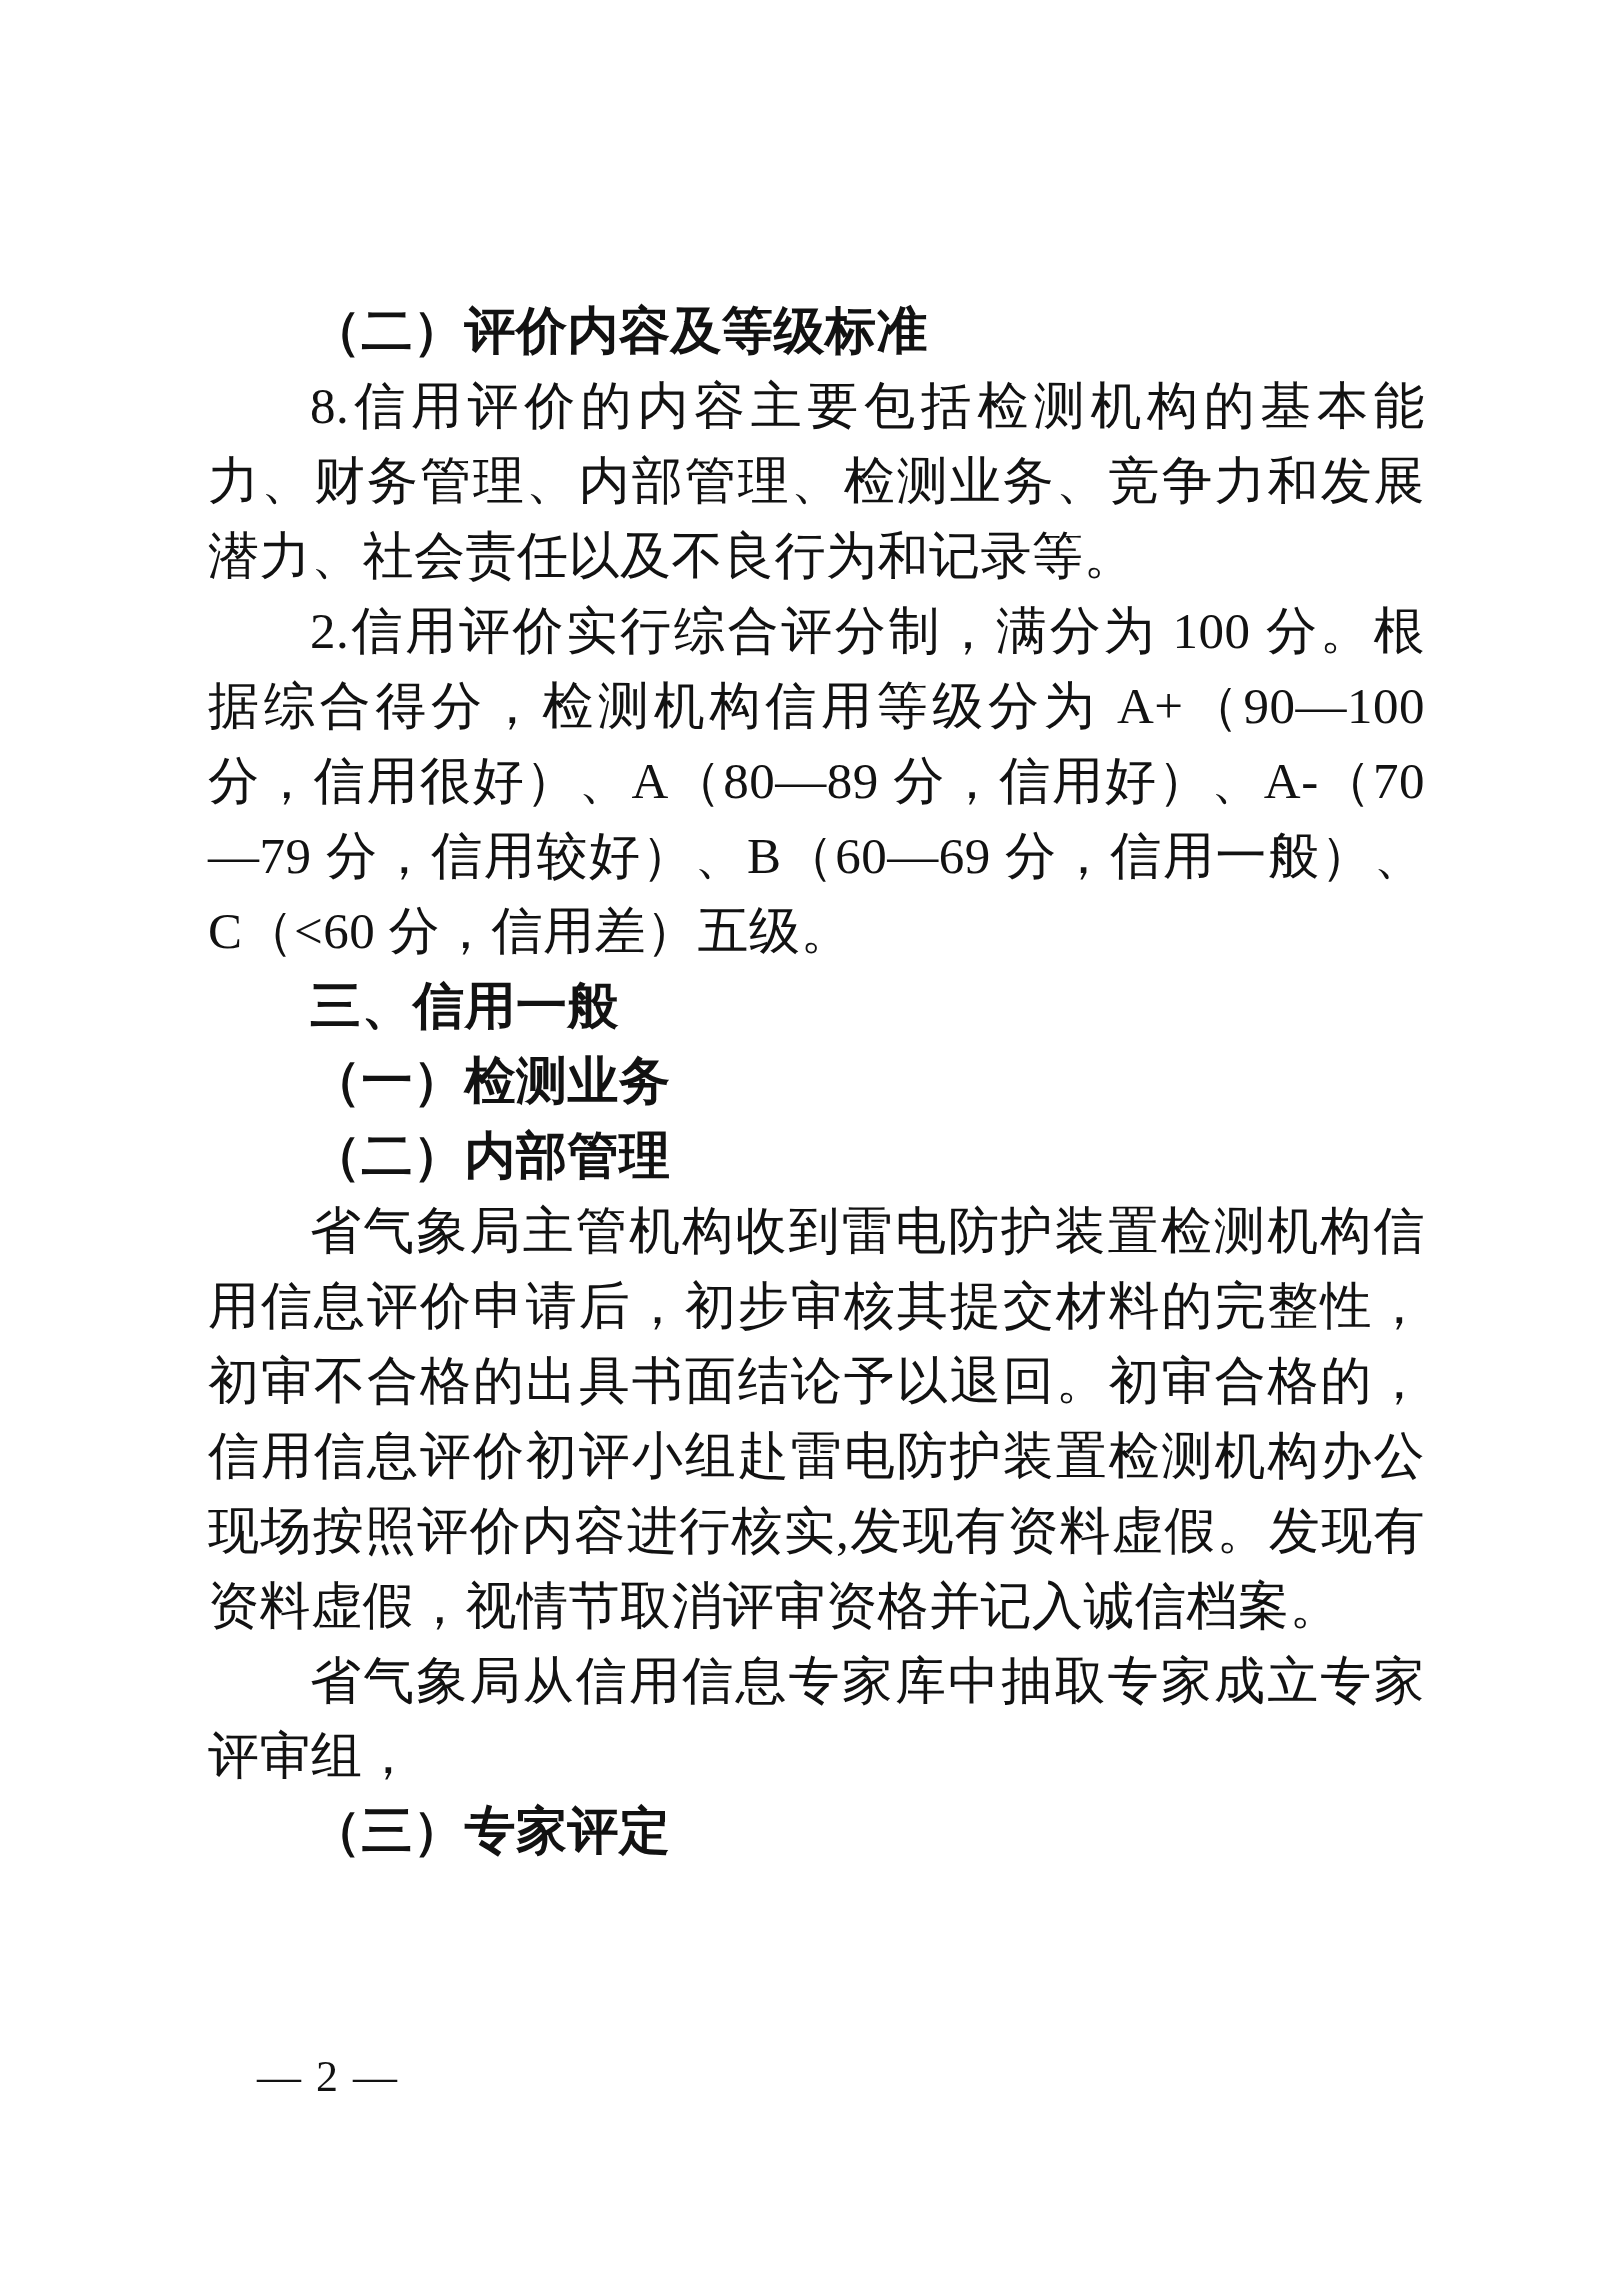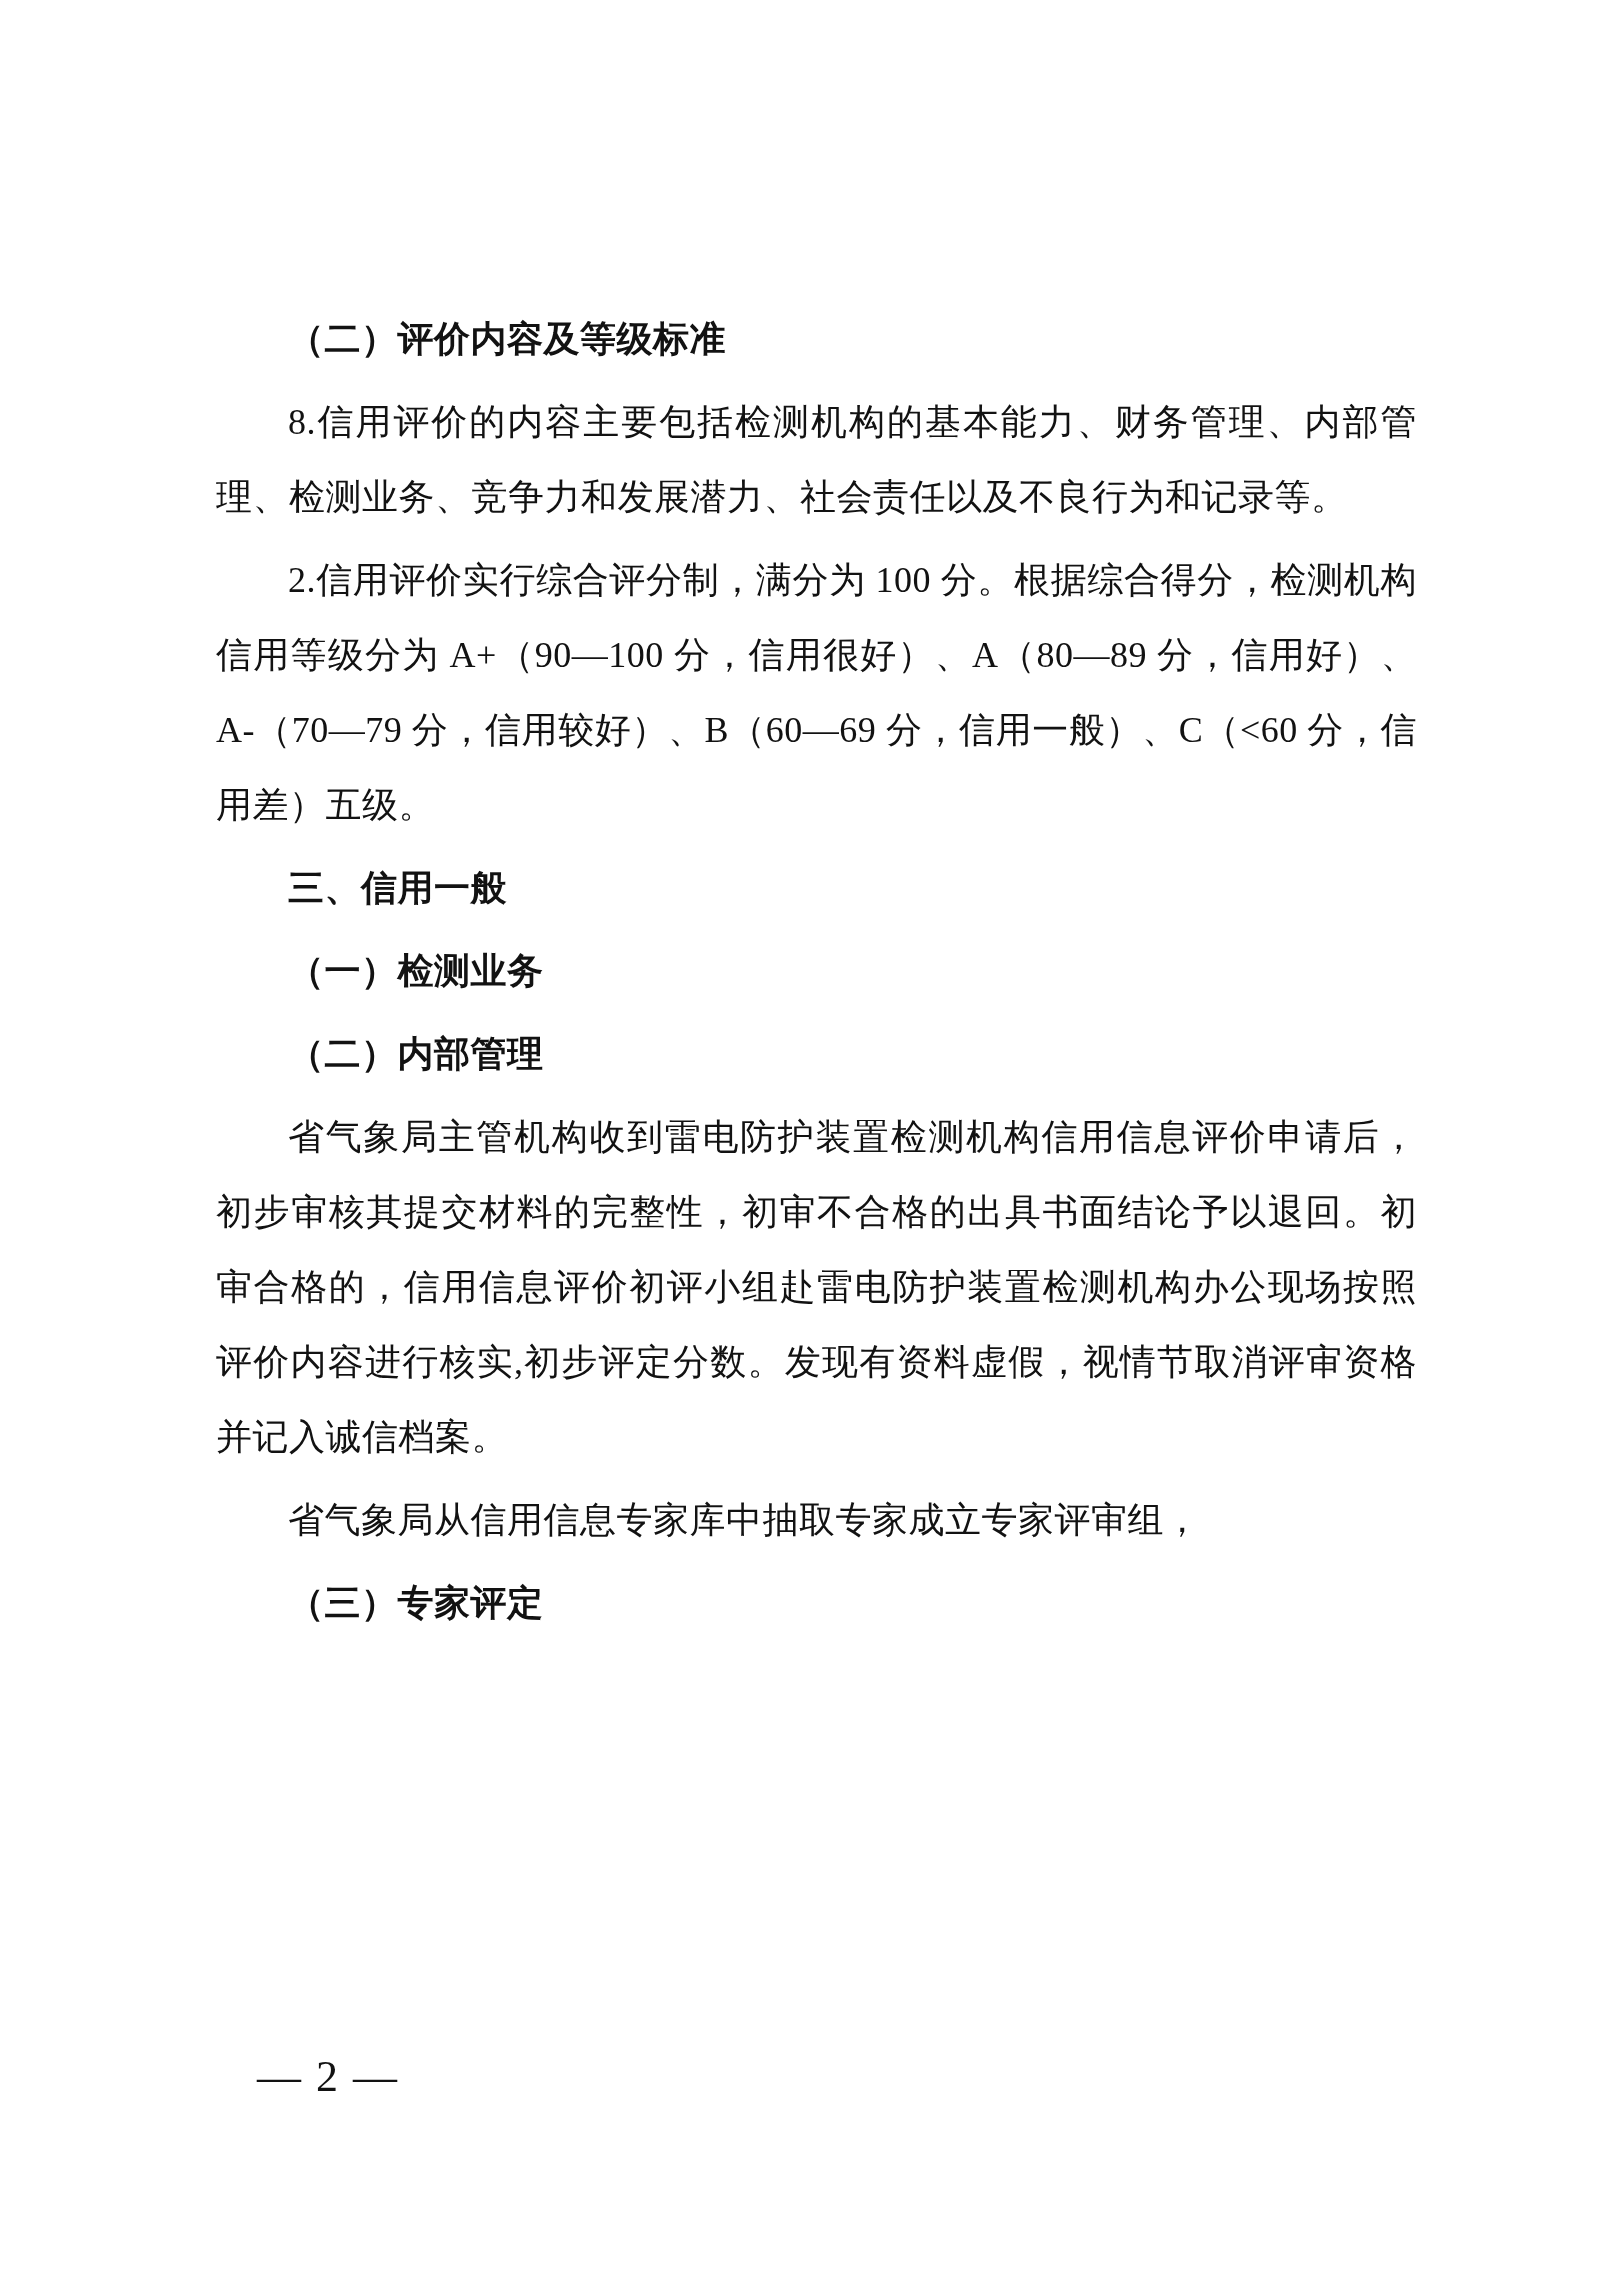--- a/index.html
+++ b/index.html
@@ -17,22 +17,22 @@
     font-family: "Liberation Serif", "DejaVu Serif", serif;
     color: #121212;
   }
   .content {
     position: absolute;
     left: 208px;
     top: 294px;
     width: 1217px;
   }
   .block {
-    margin: 8px;
-    font-size: 36px;
+    margin: 0;
+    font-size: 51px;
     line-height: 75px;
     text-indent: 2em;
     text-align: justify;
     text-justify: inter-character;
     letter-spacing: 0.5px;
     word-break: normal;
     font-family: Liberation Serif, serif;
   }
   .block.heading {
     font-weight: bold;
@@ -52,20 +52,20 @@
 <body>
 
 <div class="page">
   <div class="content">
     <p class="block heading">（二）评价内容及等级标准</p>
     <p class="block">8.信用评价的内容主要包括检测机构的基本能力、财务管理、内部管理、检测业务、竞争力和发展潜力、社会责任以及不良行为和记录等。</p>
     <p class="block">2.信用评价实行综合评分制，满分为 100 分。根据综合得分，检测机构信用等级分为 A+（90—100 分，信用很好）、A（80—89 分，信用好）、A-（70—79 分，信用较好）、B（60—69 分，信用一般）、C（&lt;60 分，信用差）五级。</p>
     <p class="block heading">三、信用一般</p>
     <p class="block heading">（一）检测业务</p>
     <p class="block heading">（二）内部管理</p>
-    <p class="block">省气象局主管机构收到雷电防护装置检测机构信用信息评价申请后，初步审核其提交材料的完整性，初审不合格的出具书面结论予以退回。初审合格的，信用信息评价初评小组赴雷电防护装置检测机构办公现场按照评价内容进行核实,初步评定分数。发现有资料虚假，视情节取消评审资格并记入诚信档案。</p>
+    <p class="block">省气象局主管机构收到雷电防护装置检测机构信用信息评价申请后，初步审核其提交材料的完整性，初审不合格的出具书面结论予以退回。初审合格的，信用信息评价初评小组赴雷电防护装置检测机构办公现场按照评价内容进行核实,发现有资料虚假。发现有资料虚假，视情节取消评审资格并记入诚信档案。</p>
     <p class="block">省气象局从信用信息专家库中抽取专家成立专家评审组，</p>
     <p class="block heading">（三）专家评定</p>
   </div>
 
   <div class="page-footer">— 2 —</div>
 </div>
 
 
 </body></html>

